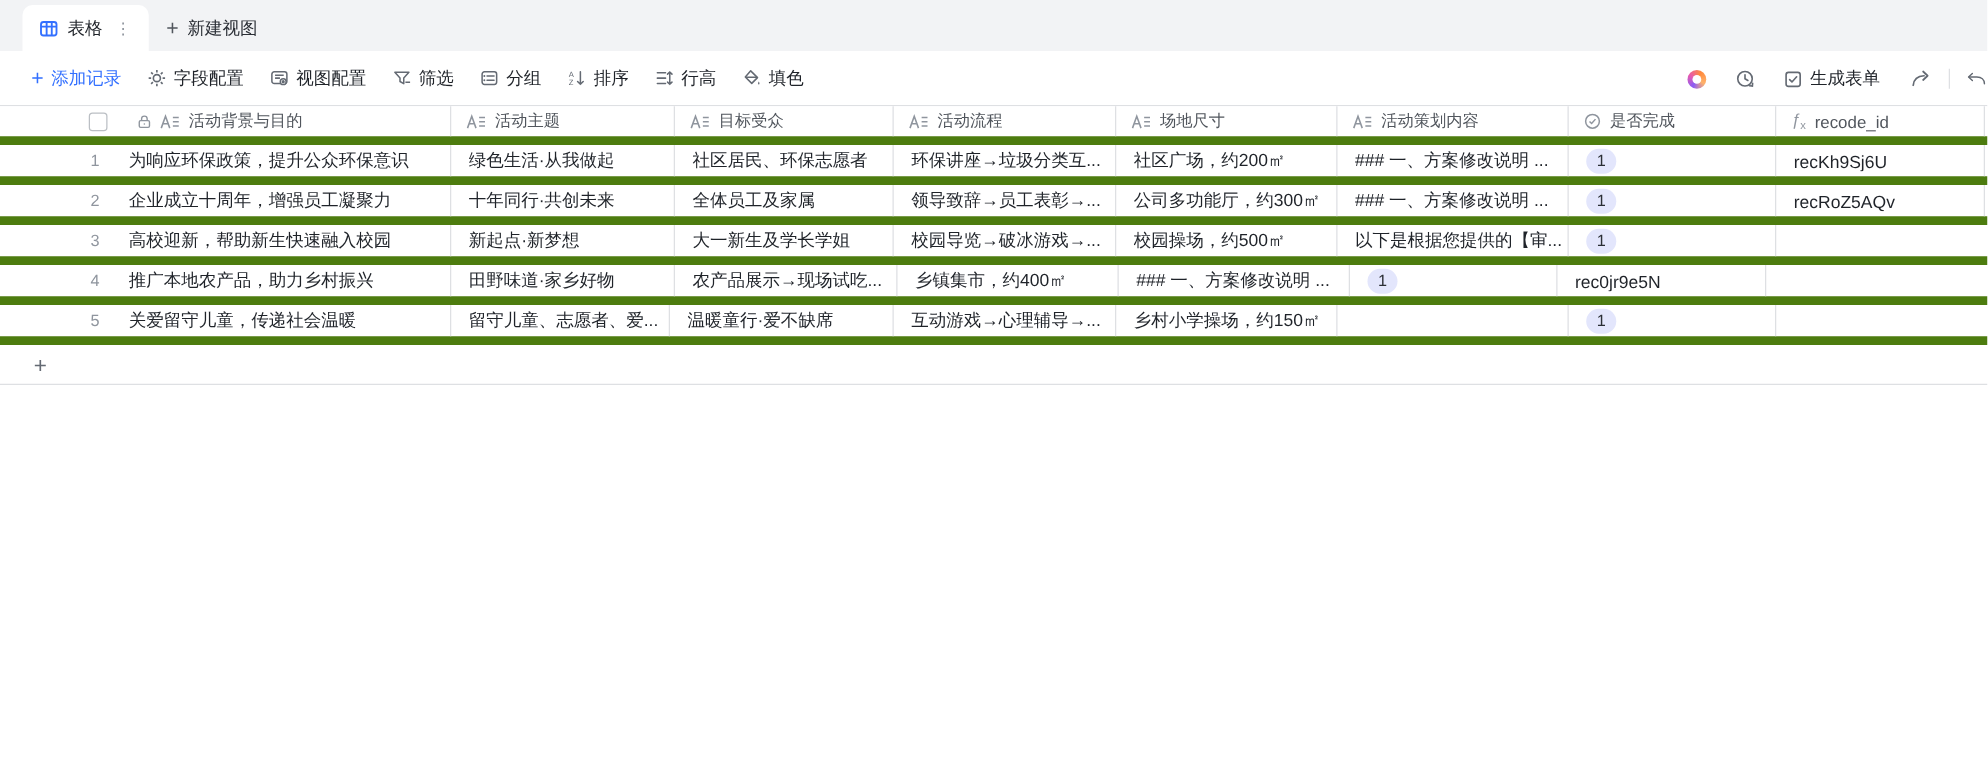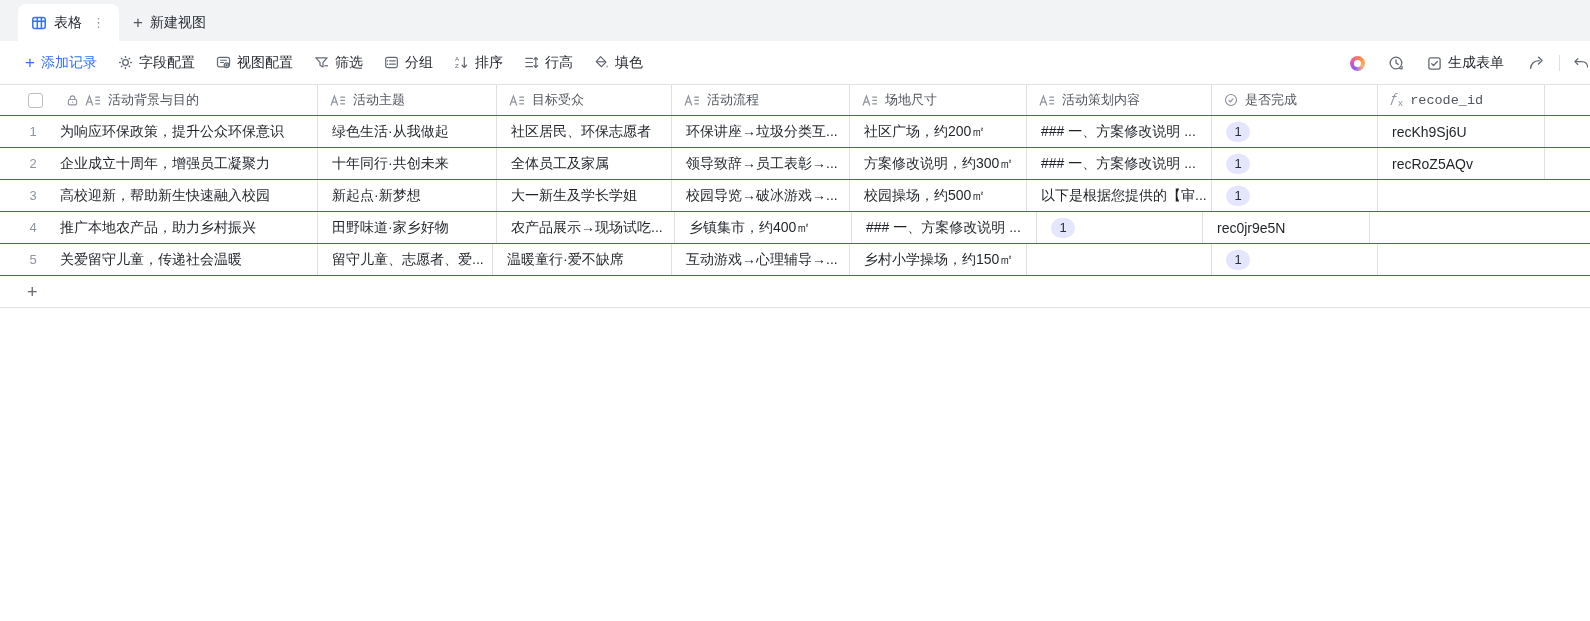--- a/index.html
+++ b/index.html
@@ -32,28 +32,28 @@
   .ai-ring::after { content:""; position:absolute; left:4px; top:4px; width:7px; height:7px;
     border-radius:50%; background:#fff; }
   .iconbtn { display:flex; align-items:center; margin-right:23px; cursor:pointer; }
   .formbtn { display:flex; align-items:center; gap:6px; font-size:14px; color:#1f2329;
     margin-right:24px; cursor:pointer; }
   .vdivider { width:1px; height:16px; background:#dee0e3; margin-right:12px; }
   .undo-clip { width:18px; overflow:hidden; margin-right:0; }
 
   
   .grid { position:absolute; top:85px; left:0; width:1590px; }
-  .trow { display:flex; height:32px; border-bottom:1px solid #4d7c0f; background:#fff; }
+  .trow { display:flex; height:32px; border-bottom:7px solid #4d7c0f; background:#fff;padding-left:43px; }
   .trow.header { height:31px; }
   .cell { height:100%; display:flex; align-items:center; overflow:hidden;
     border-right:1px solid #dee0e3; flex:none; }
   .c0{width:318px} .c1{width:179px} .c2{width:175px} .c3{width:178px}
   .c4{width:177px} .c5{width:185px} .c6{width:166px} .c7{width:167px}
   .c8{flex:1 1 auto; border-right:none}
-  .hcell { padding-left:12px;font-family:Liberation Mono, monospace; }
+  .hcell { padding-left:12px; }
   .hlabel { font-size:13px; color:#51565d; margin-left:7px; white-space:nowrap; }
   .checkbox { width:15px; height:15px; border:1px solid #bbbfc4; border-radius:3px;
     margin-left:28px; background:#fff; flex:none; }
   .hc0-gap { width:23px; flex:none; }
   .iconslot { display:flex; align-items:center; flex:none; }
   .fx { font-size:13px; color:#8f959e; font-style:italic; white-space:nowrap; }
   .fx sub { font-size:9px; font-style:normal; }
   .rownum { width:40px; margin-left:13px; text-align:center; font-size:13px; color:#8f959e; flex:none; }
   .celltext { font-size:14px; color:#1f2329; white-space:nowrap; overflow:hidden; }
   .c0 .celltext { margin-left:7px; }
@@ -330,21 +330,21 @@
       <div class="cell c1">
           <span class="celltext">十年同行·共创未来</span>
         </div>
       <div class="cell c2">
           <span class="celltext">全体员工及家属</span>
         </div>
       <div class="cell c3">
           <span class="celltext">领导致辞→员工表彰→...</span>
         </div>
       <div class="cell c4">
-          <span class="celltext">方案修改说明，约300㎡</span>
+          <span class="celltext">公司多功能厅，约300㎡</span>
         </div>
       <div class="cell c5">
           <span class="celltext">### 一、方案修改说明 ...</span>
         </div>
       <div class="cell c6">
           <span class="badge">1</span>
         </div>
       <div class="cell c7">
           <span class="celltext">recRoZ5AQv</span>
         </div>

